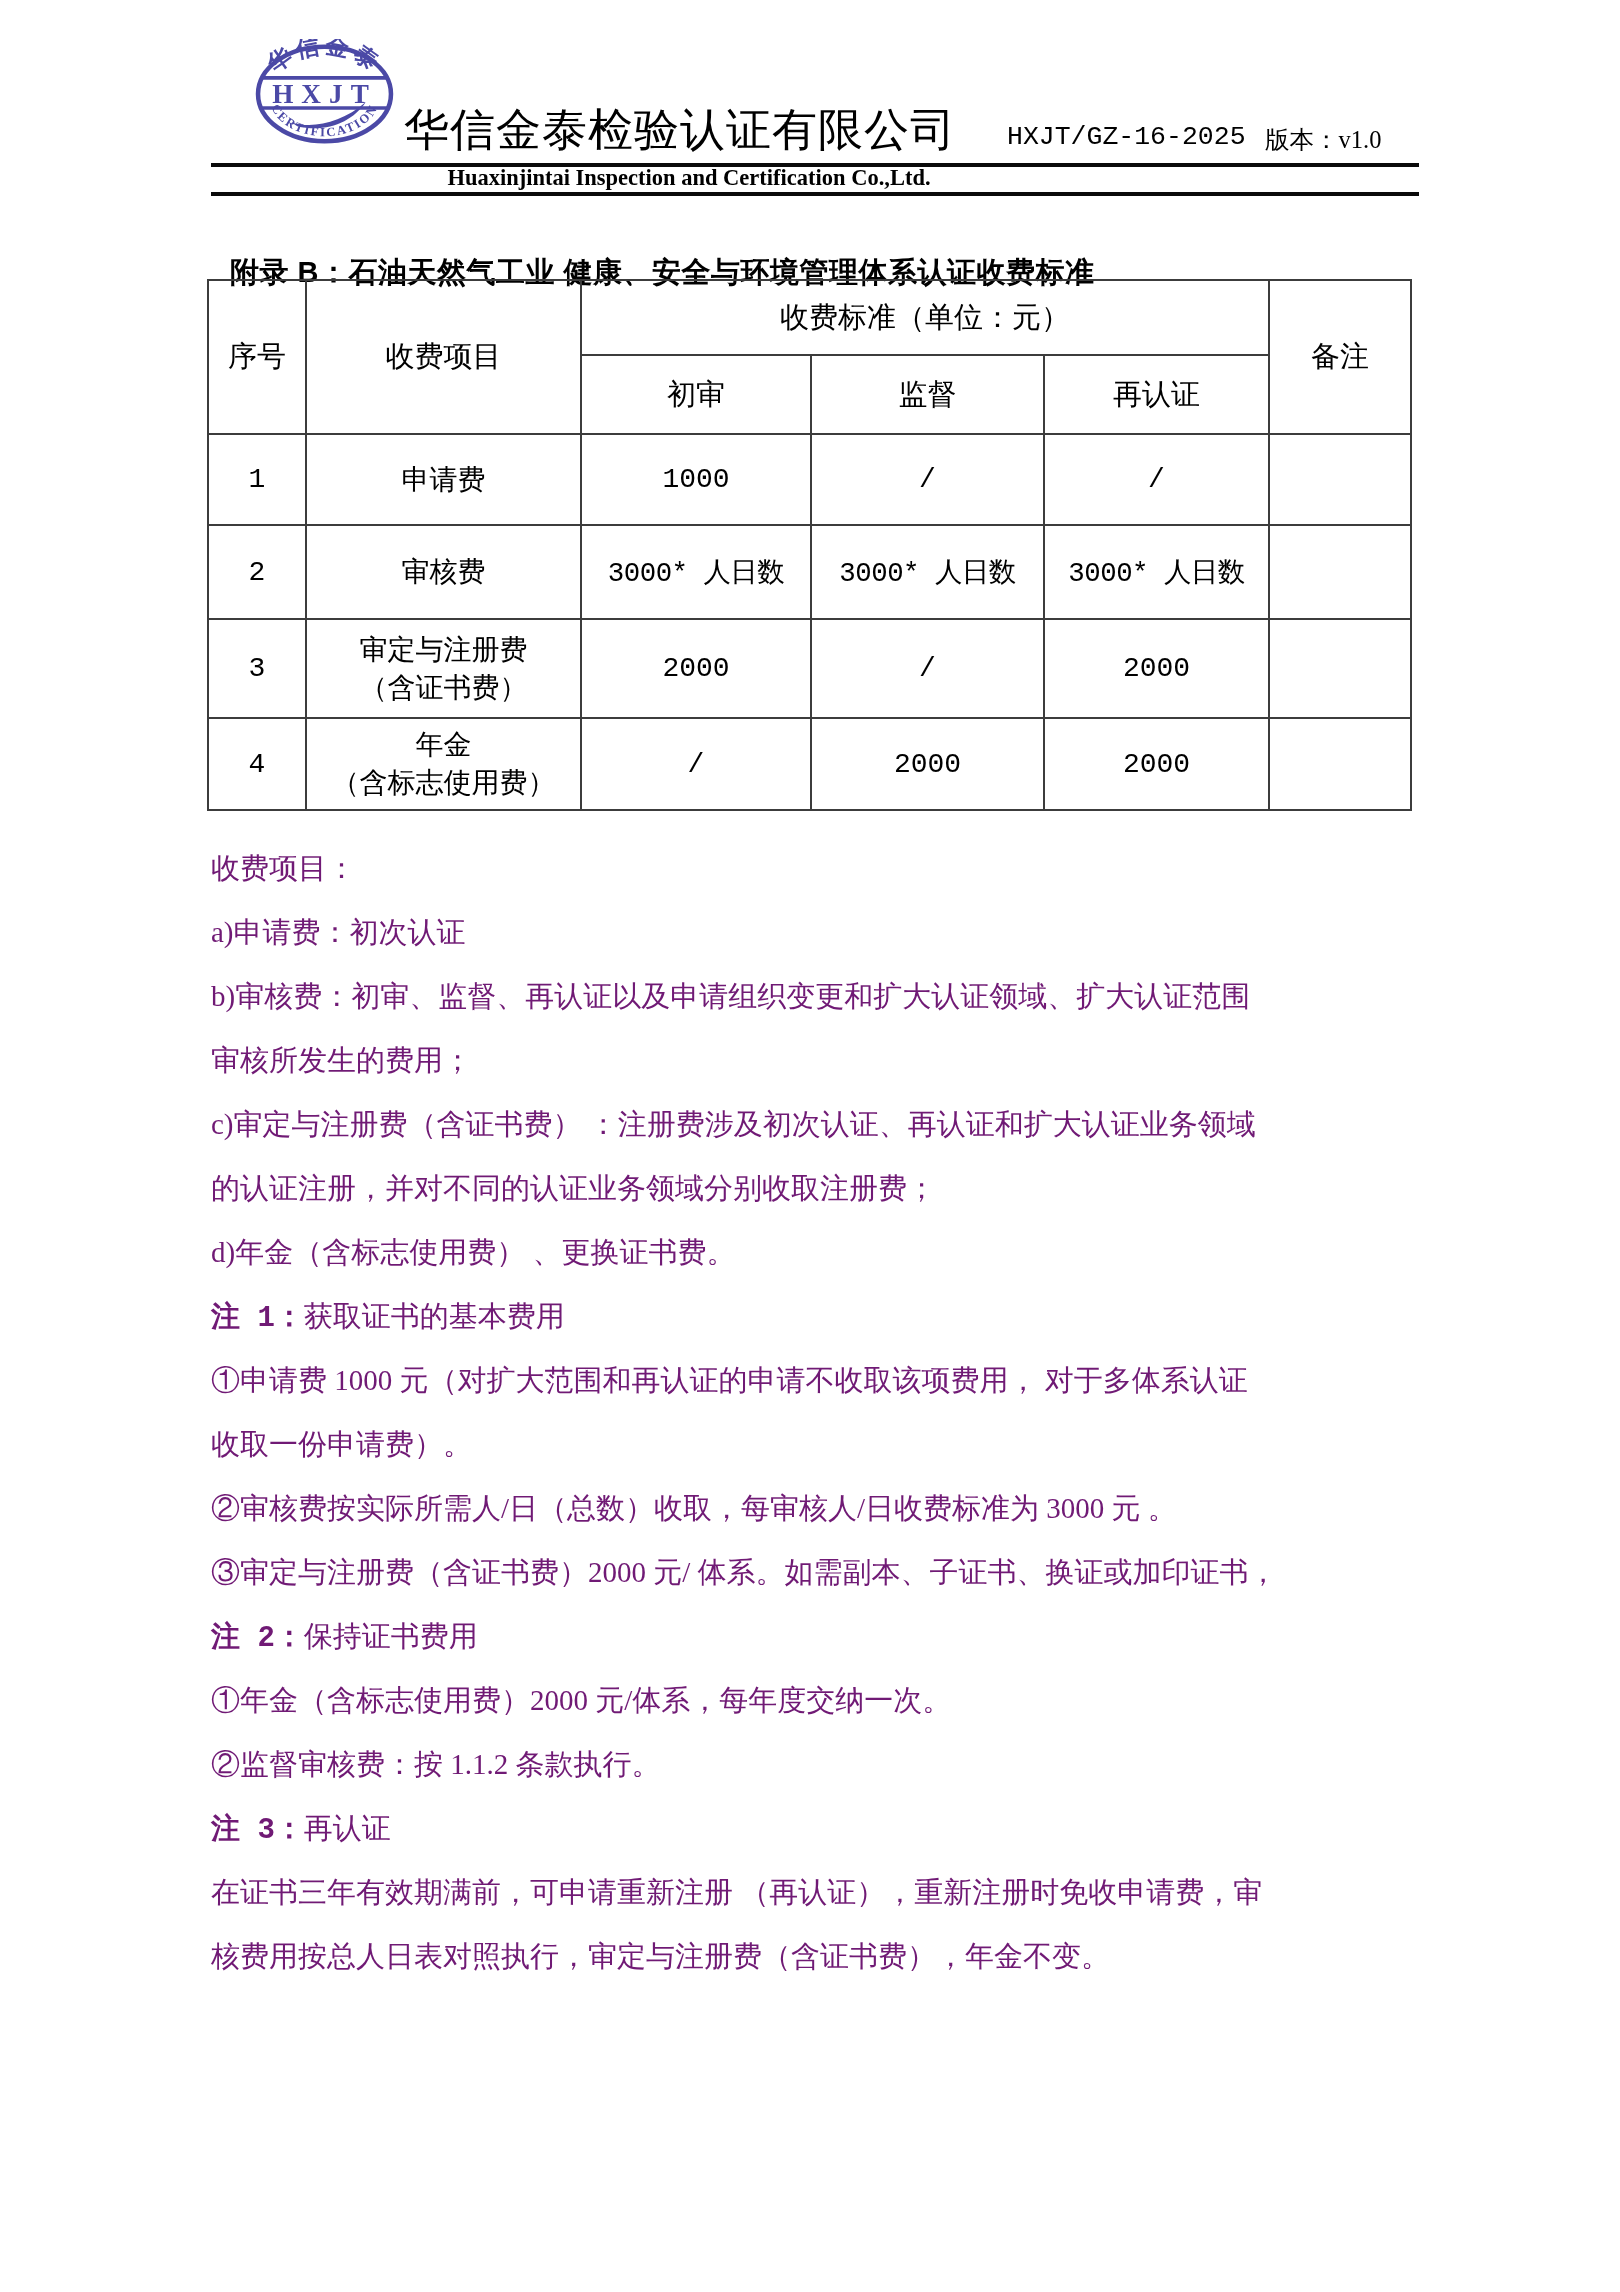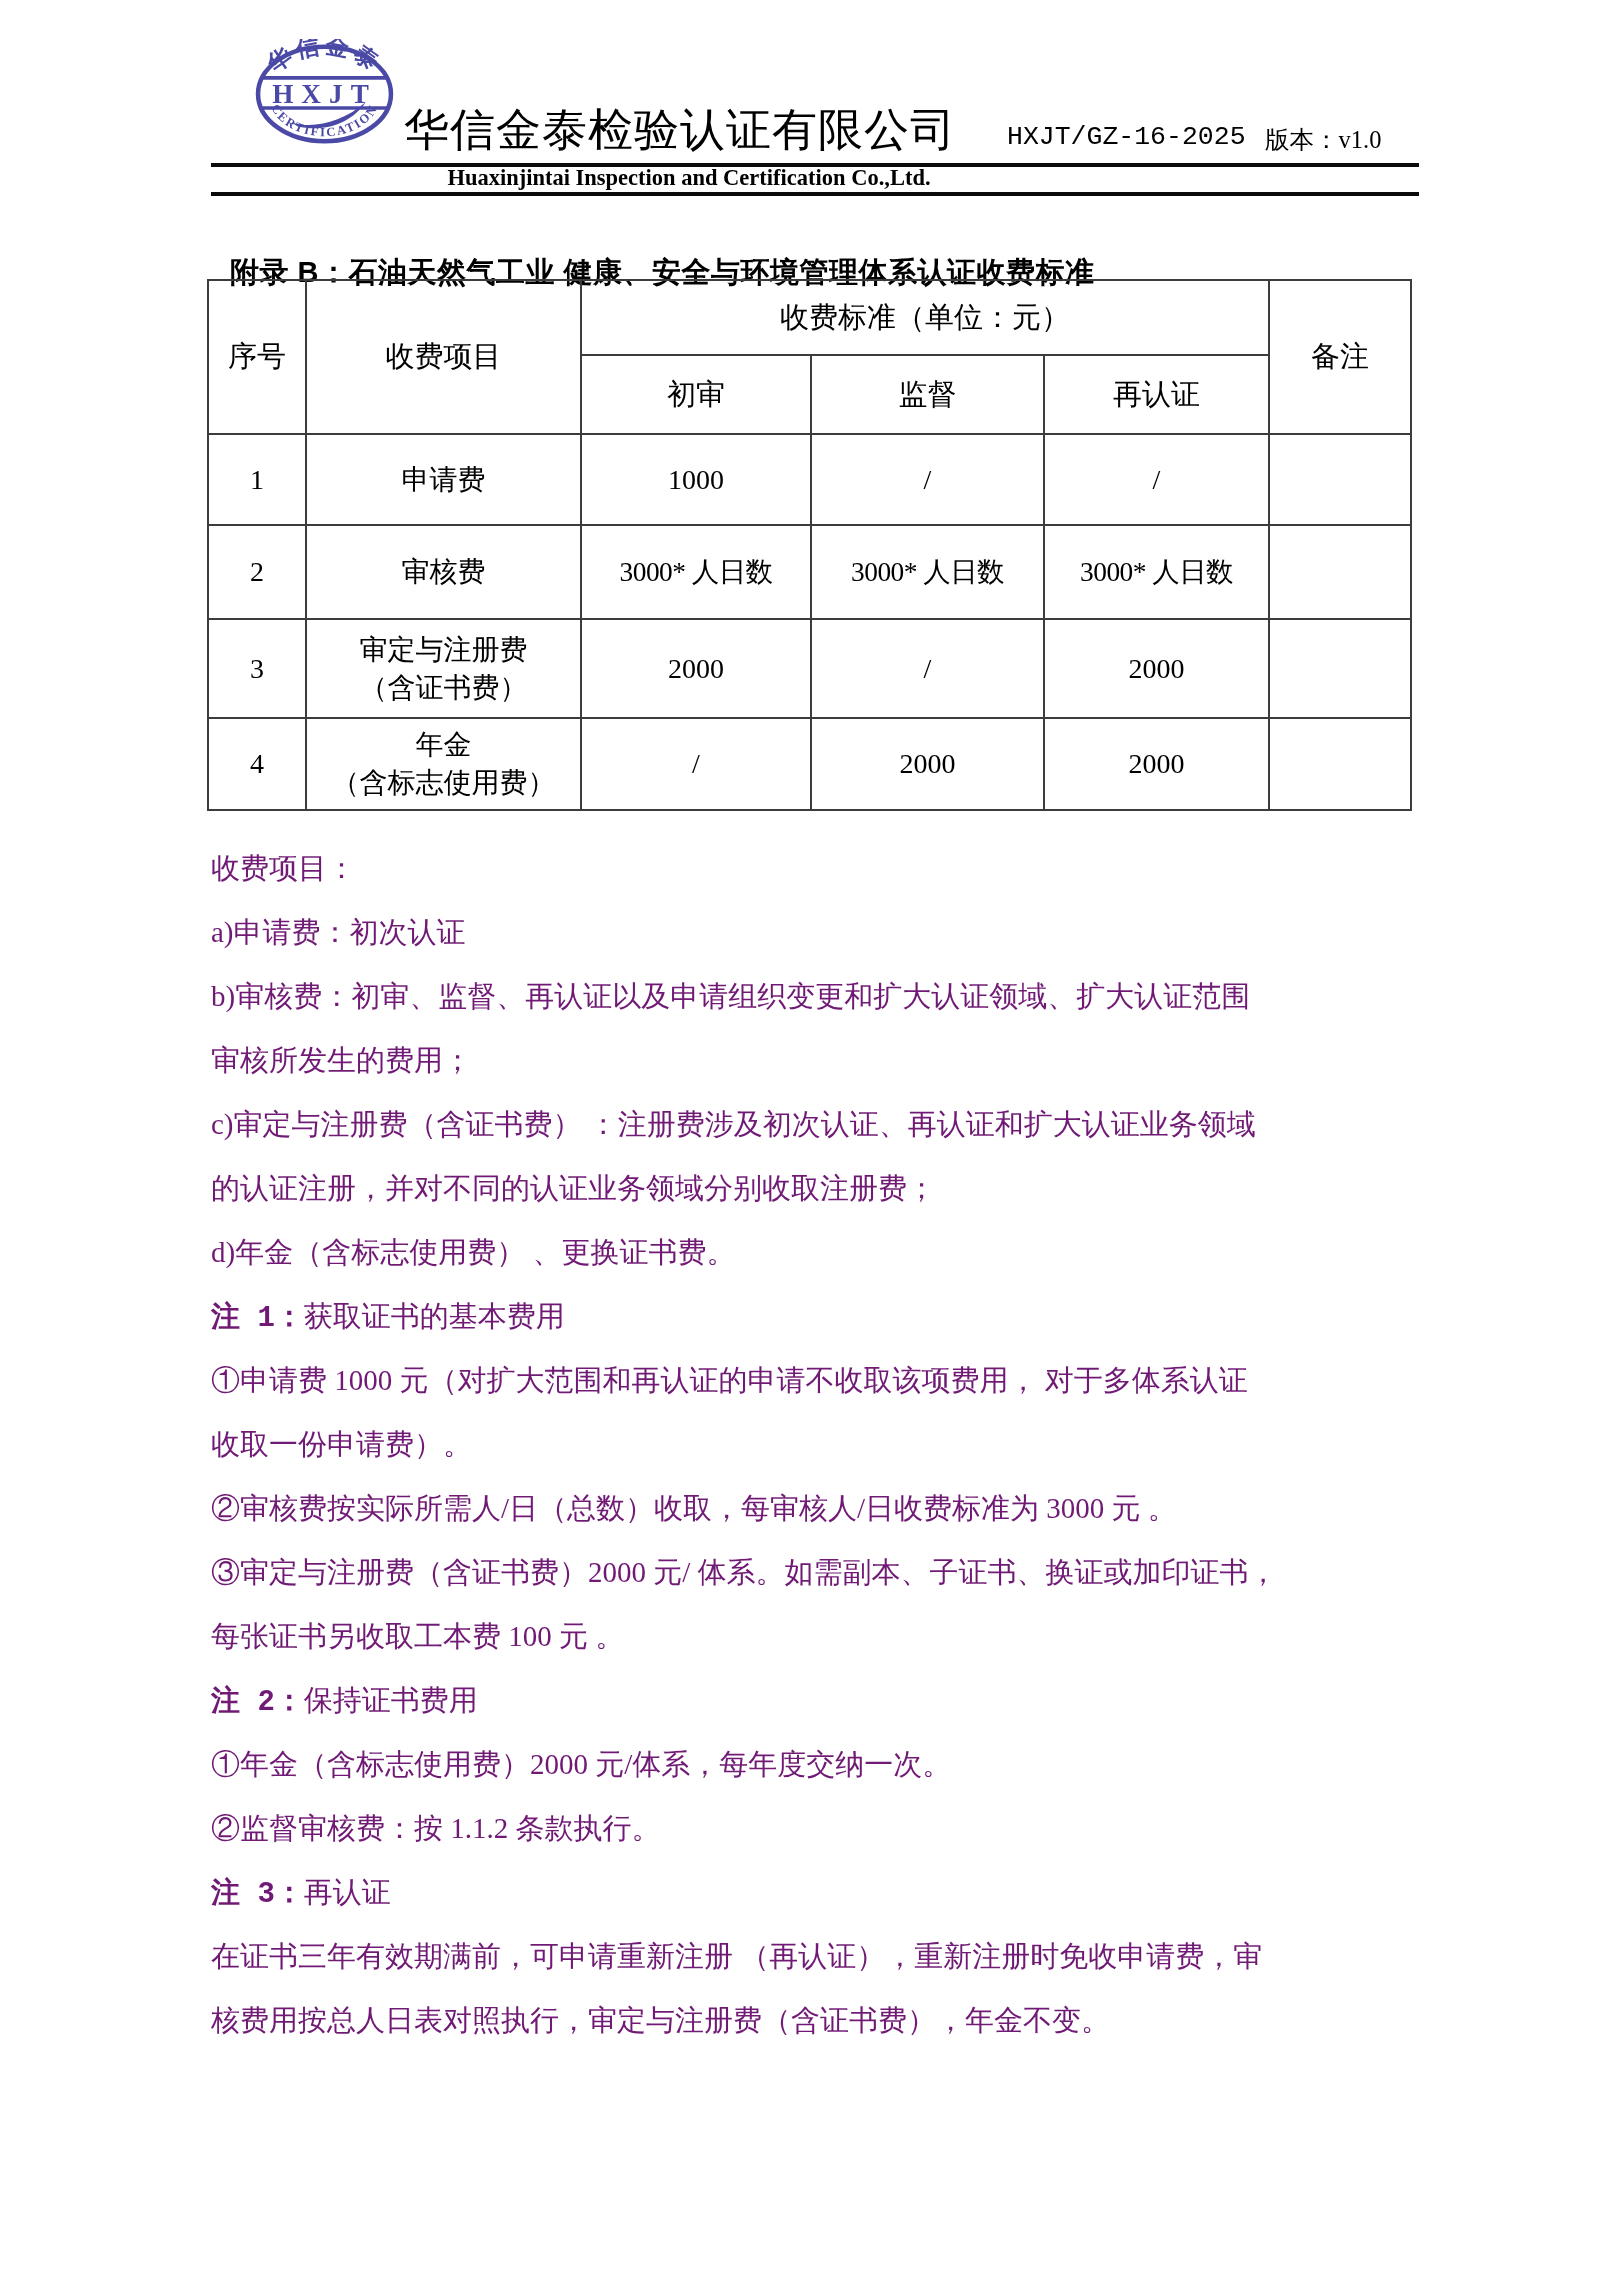--- a/index.html
+++ b/index.html
@@ -48,20 +48,21 @@
   .fee-table{
     position:absolute;left:207px;top:279px;
     width:1205px;border-collapse:collapse;table-layout:fixed;
     border:2.9px solid #2f2f2f;
     font-size:28px;
   }
   .fee-table td{
     border:2px solid #3c3c3c;
     text-align:center;vertical-align:middle;
     padding:7px;
+    font-family:Liberation Mono, monospace;
   }
   .fee-table .h1{height:75px;}
   .fee-table .h2{height:79px;border-radius:24px;}
   .fee-table .r1{height:91px;}
   .fee-table .r2{height:94px;}
   .fee-table .r3{height:99px;}
   .fee-table .r4{height:92px;}
   .fee-table .hcell{font-size:29px;}
   .fee-table .mandays{font-size:27.4px;white-space:nowrap;letter-spacing:-0.5px;}
   
@@ -186,21 +187,20 @@
     <div class="tline"><span class="np"></span><span>b)审核费：初审、监督、再认证以及申请组织变更和扩大认证领域、扩大认证范围</span></div>
     <div class="tline"><span class="np"></span><span>审核所发生的费用；</span></div>
     <div class="tline"><span class="np"></span><span>c)审定与注册费（含证书费） ：注册费涉及初次认证、再认证和扩大认证业务领域</span></div>
     <div class="tline"><span class="np"></span><span>的认证注册，并对不同的认证业务领域分别收取注册费；</span></div>
     <div class="tline"><span class="np"></span><span>d)年金（含标志使用费） 、更换证书费。</span></div>
     <div class="tline"><span class="np">注 1：</span><span>获取证书的基本费用</span></div>
     <div class="tline"><span class="np"></span><span>①申请费 1000 元（对扩大范围和再认证的申请不收取该项费用， 对于多体系认证</span></div>
     <div class="tline"><span class="np"></span><span>收取一份申请费）。</span></div>
     <div class="tline"><span class="np"></span><span>②审核费按实际所需人/日（总数）收取，每审核人/日收费标准为 3000 元 。</span></div>
     <div class="tline"><span class="np"></span><span>③审定与注册费（含证书费）2000 元/ 体系。如需副本、子证书、换证或加印证书，</span></div>
-    <div class="tline"><span class="np"></span><span>每张证书另收取工本费 100 元 。</span></div>
     <div class="tline"><span class="np">注 2：</span><span>保持证书费用</span></div>
     <div class="tline"><span class="np"></span><span>①年金（含标志使用费）2000 元/体系，每年度交纳一次。</span></div>
     <div class="tline"><span class="np"></span><span>②监督审核费：按 1.1.2 条款执行。</span></div>
     <div class="tline"><span class="np">注 3：</span><span>再认证</span></div>
     <div class="tline"><span class="np"></span><span>在证书三年有效期满前，可申请重新注册 （再认证），重新注册时免收申请费，审</span></div>
     <div class="tline"><span class="np"></span><span>核费用按总人日表对照执行，审定与注册费（含证书费），年金不变。</span></div>
   </div>
 
 </div>
 

